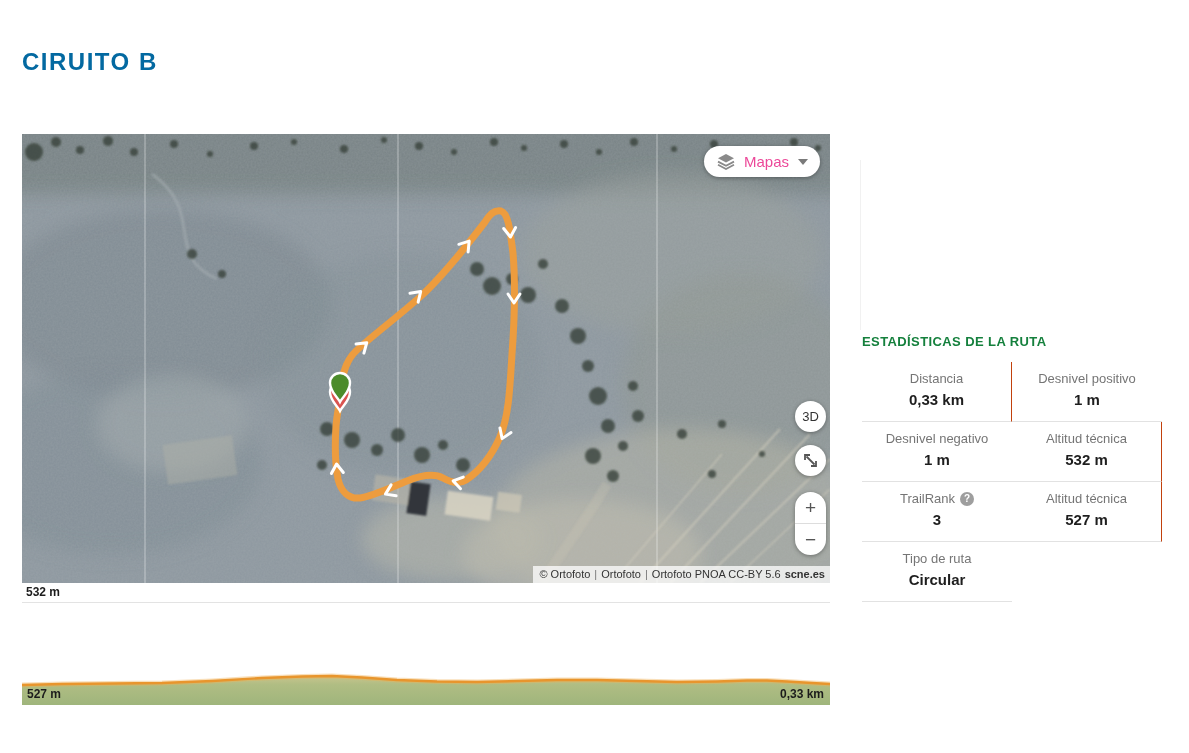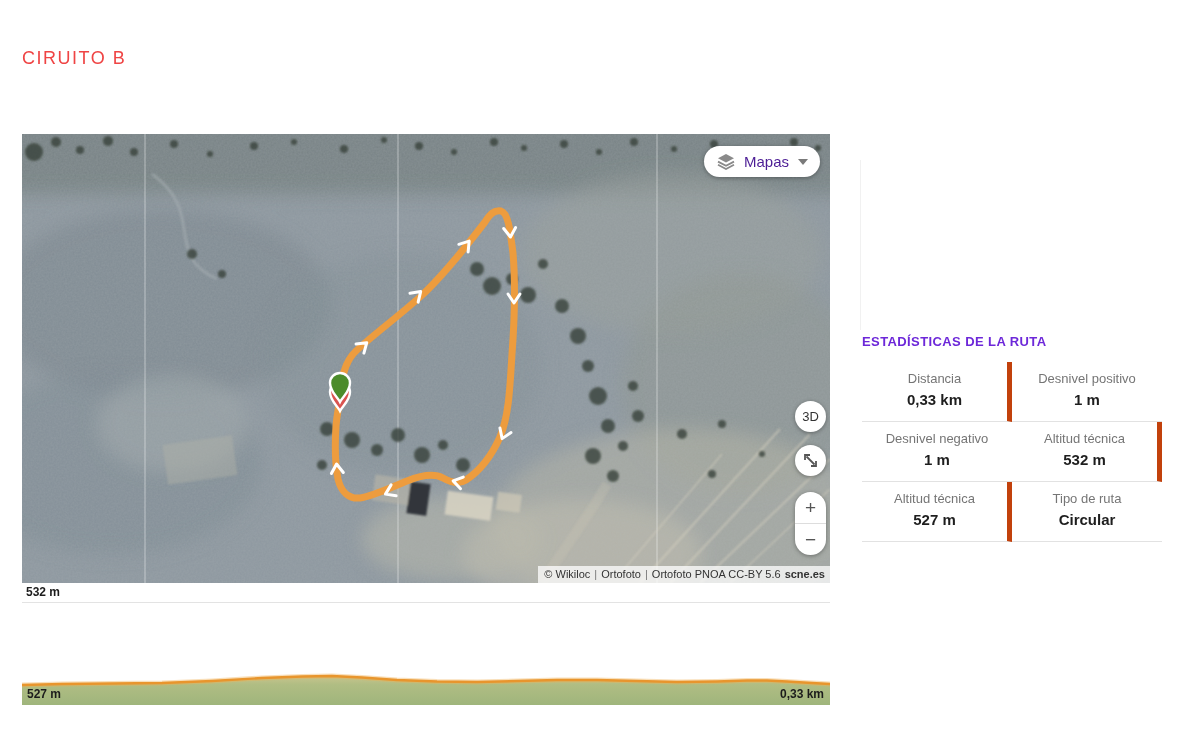--- a/index.html
+++ b/index.html
@@ -1,30 +1,30 @@
 <!DOCTYPE html>
 <html><head>
 <meta charset="utf-8">
 <style>
   * { margin:0; padding:0; box-sizing:border-box; }
   html,body { background:#fff; }
   body { font-family:"Liberation Sans", sans-serif; }
   #canvas { position:relative; width:1189px; height:753px; background:#fff; overflow:hidden; }
 
-  .page-title { position:absolute; left:22px; top:48px; font-size:18px; font-weight:normal;
-                color:#ef4444; letter-spacing:1.5px; }
+  .page-title { position:absolute; left:22px; top:48px; font-size:24px; font-weight:bold;
+                color:#0369a1; letter-spacing:1.5px; }
 
   
   .map { position:absolute; left:22px; top:134px; width:808px; height:449px; overflow:hidden; background:#8e98a0; cursor:grab; }
   .map svg.scene { position:absolute; left:0; top:0; }
 
   .mapas-btn { position:absolute; top:12px; right:10px; height:31px; background:#fff; border-radius:16px;
                display:flex; align-items:center; gap:9px; padding:0 12px 0 13px;
                box-shadow:0 1px 4px rgba(0,0,0,.35); cursor:pointer; }
-  .mapas-btn .lbl { font-size:15px; color:#4c1d95; }
+  .mapas-btn .lbl { font-size:15px; color:#ec4899; }
   .caret { width:0; height:0; border-left:5px solid transparent; border-right:5px solid transparent;
            border-top:6px solid #7a7a7a; }
 
   .ctl { position:absolute; right:4px; background:#fff; box-shadow:0 1px 4px rgba(0,0,0,.35);
          display:flex; align-items:center; justify-content:center; cursor:pointer; }
   .ctl.round { width:31px; height:31px; border-radius:50%; }
   .btn-3d { top:267px; font-size:13px; color:#333; }
   .btn-expand { top:311px; }
   .zoom-pill { top:358px; width:31px; height:63px; border-radius:16px; flex-direction:column; padding:0; }
   .zoom-pill .half { width:100%; height:31px; display:flex; align-items:center; justify-content:center;
@@ -44,24 +44,24 @@
   .elev-chart { position:absolute; left:22px; top:603px; width:808px; height:102px; }
   .elev-min { position:absolute; left:5px; bottom:4px; font-size:12px; font-weight:bold; color:#1c1c1c; }
   .elev-dist { position:absolute; right:6px; bottom:4px; font-size:12px; font-weight:bold; color:#1c1c1c; }
 
   .footer-bar { position:absolute; left:22px; top:706px; width:808px; height:31px; background:#f4f4f4;
                 display:flex; align-items:center; justify-content:space-between; padding:0 8px;
                 font-size:14px; color:#1b1b1b; }
 
   
   .stats { position:absolute; left:862px; top:334px; width:300px; }
-  .stats h2 { font-size:13px; font-weight:bold; color:#6d28d9; letter-spacing:.4px; margin-bottom:13px; }
+  .stats h2 { font-size:13px; font-weight:bold; color:#15803d; letter-spacing:.4px; margin-bottom:13px; }
   .stats-grid { display:grid; grid-template-columns:1fr 1fr; }
   .cell { text-align:center; padding:9px 4px 13px; border-bottom:1px solid #e2e2e2; }
-  .cell.left { border-right:5px solid #c2410c; }
+  .cell.left { border-right:1px solid #c2410c; }
   .cell .lab { font-size:13px; color:#757575; margin-bottom:5px; display:flex; justify-content:center; align-items:center; gap:5px; }
   .cell .val { font-size:15px; font-weight:bold; color:#1e1e1e; }
   .help { display:inline-flex; width:14px; height:14px; border-radius:50%; background:#9e9e9e; color:#fff;
           font-size:10px; font-weight:bold; align-items:center; justify-content:center; cursor:pointer; }
 </style>
 </head>
 <body>
 
 <div id="canvas">
 
@@ -218,21 +218,21 @@
         <path d="M13 8 L13 13 L8 13" fill="none" stroke="#555" stroke-width="1.8"></path>
       </svg>
     </div>
     <div class="ctl zoom-pill">
       <div class="half">+</div>
       <div class="sep"></div>
       <div class="half">−</div>
     </div>
 
     <div class="attrib">
-      <span>© Wikiloc</span>
+      <span>© Ortofoto</span>
       <span class="pipe">|</span>
       <span>Ortofoto</span>
       <span class="pipe">|</span>
       <span>Ortofoto PNOA CC-BY 5.6</span>
       <span class="b">scne.es</span>
     </div>
   </div>
 
   <div class="ad-edge"></div>
 
@@ -268,20 +268,27 @@
         <div class="val">1 m</div>
       </div>
       <div class="cell">
         <div class="lab">Desnivel negativo</div>
         <div class="val">1 m</div>
       </div>
       <div class="cell left">
         <div class="lab">Altitud técnica</div>
         <div class="val">532 m</div>
       </div>
+      <div class="cell">
+        <div class="lab">
+          <span>TrailRank</span>
+          <span class="help">?</span>
+        </div>
+        <div class="val">3</div>
+      </div>
       <div class="cell left">
         <div class="lab">Altitud técnica</div>
         <div class="val">527 m</div>
       </div>
       <div class="cell">
         <div class="lab">Tipo de ruta</div>
         <div class="val">Circular</div>
       </div>
     </div>
   </div>

